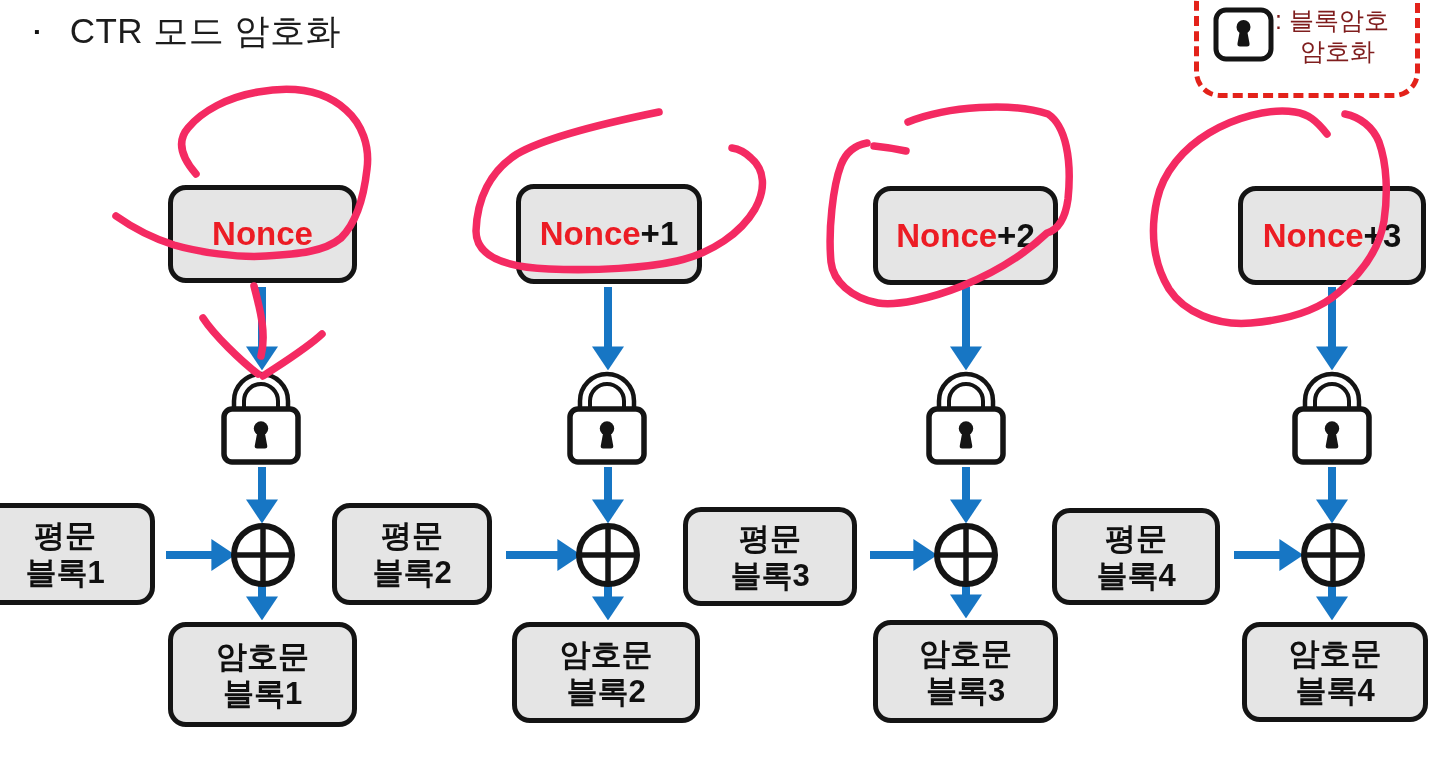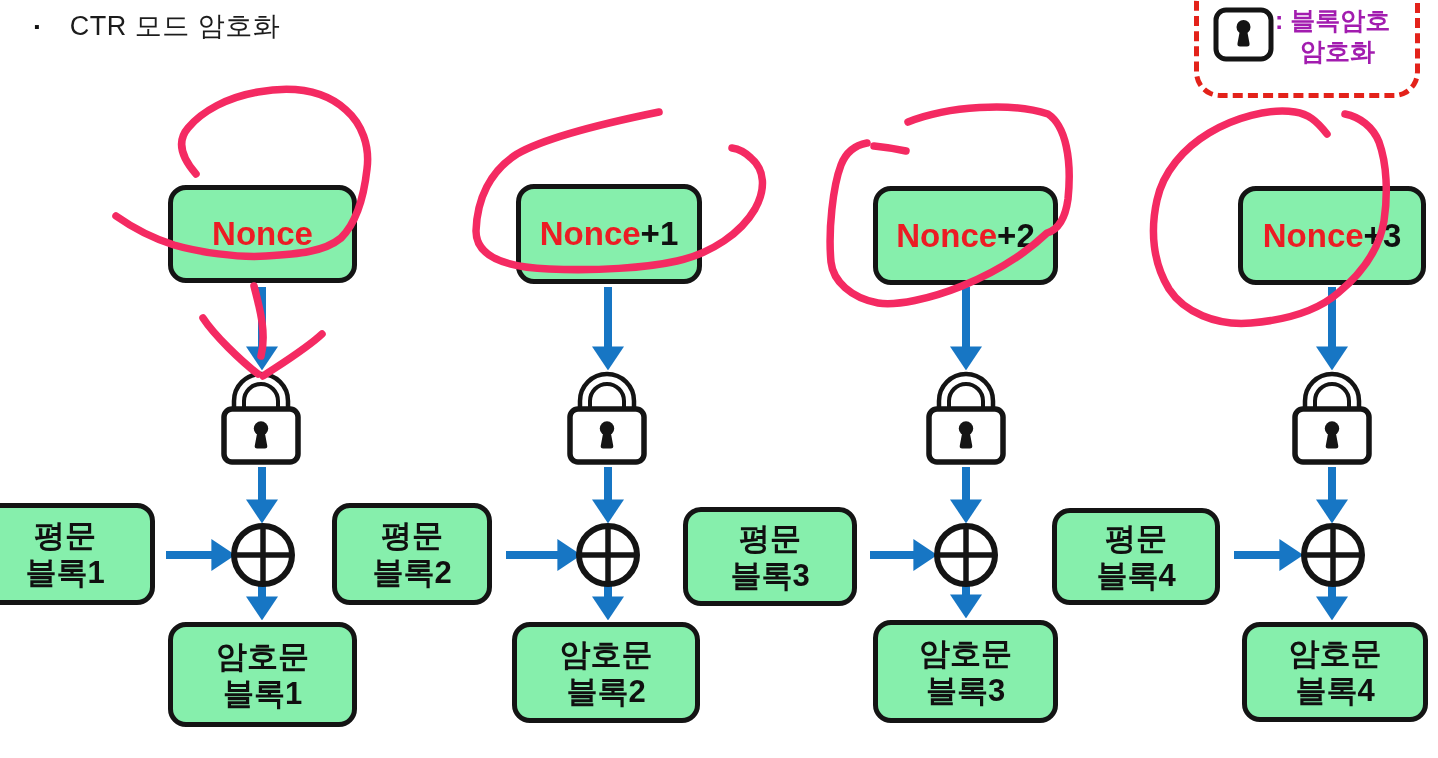--- a/index.html
+++ b/index.html
@@ -14,35 +14,35 @@
   body{font-family:"Liberation Sans","DejaVu Sans",sans-serif;}
   .canvas{
     position:relative;width:1438px;height:758px;background:#ffffff;overflow:hidden;
   }
   
   .title-row{
     position:absolute;left:34px;top:8px;display:flex;align-items:center;gap:30px;
     color:#1c1c1c;
   }
   .title-bullet{font-size:16px;line-height:27px;color:#111;}
-  .title-text{font-size:27px;font-weight:400;letter-spacing:0.5px;}
+  .title-text{font-size:35px;font-weight:400;letter-spacing:0.5px;}
   
   .legend{
     position:absolute;left:1194px;top:-24px;width:226px;height:122px;
     border:5px dashed var(--legend-red);border-radius:26px;
   }
   .legend-icon{position:absolute;left:14px;top:26px;}
   .legend-text{
     position:absolute;left:76px;top:24px;font-size:25px;line-height:31px;
-    font-weight:700;color:#a21caf;white-space:nowrap;
+    font-weight:400;color:#7f1d1d;white-space:nowrap;
   }
   .legend-line2{display:block;margin-left:25px;}
   
   .dbox{
-    position:absolute;background:#86efac;border:5px solid var(--outline-black);
+    position:absolute;background:#e5e5e5;border:5px solid var(--outline-black);
     border-radius:18px;display:flex;flex-direction:column;align-items:center;
     justify-content:center;text-align:center;color:#101010;
   }
   .counter-box{font-size:33px;font-weight:700;flex-direction:row;}
   .counter-prefix{color:var(--counter-red);}
   .counter-suffix{color:#101010;}
   .kbox{font-size:31px;line-height:37px;font-weight:700;}
   
   .n1{left:168px;top:185px;width:189px;height:98px;}
   .n2{left:516px;top:184px;width:186px;height:100px;}

